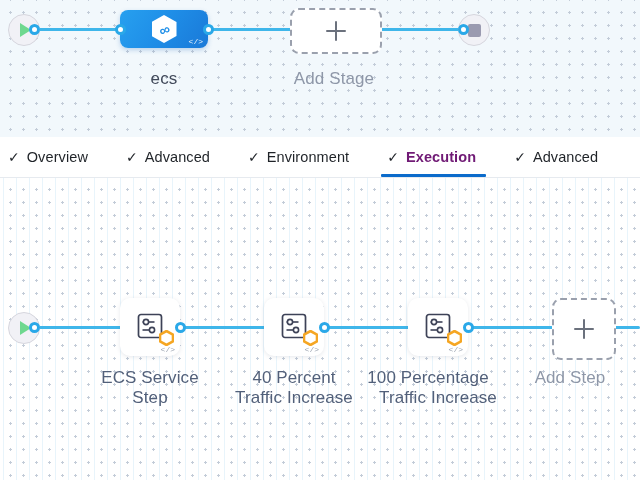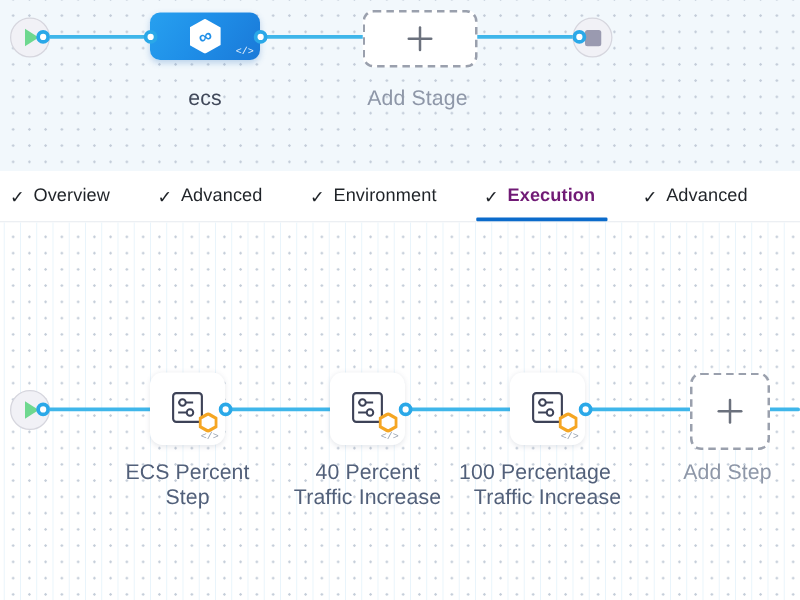--- a/index.html
+++ b/index.html
@@ -284,25 +284,25 @@
         </svg>
       </span>
       <span class="code-badge dark">&lt;/&gt;</span>
     </div>
     <div class="port" style="left:463px;top:144px;"></div>
 
     <div class="add-node" style="left:552px;top:120px;width:60px;height:58px;">
       <span class="plus"></span>
     </div>
 
-    <div class="caption" style="left:100px;top:192px;width:100px;">ECS Percent</div>
+    <div class="caption" style="left:100px;top:192px;width:100px;">ECS Service</div>
     <div class="caption" style="left:100px;top:212px;width:100px;">Step</div>
 
     <div class="caption" style="left:230px;top:192px;width:128px;">40 Percent</div>
     <div class="caption" style="left:230px;top:212px;width:128px;">Traffic Increase</div>
 
     <div class="caption" style="left:364px;top:192px;width:128px;">100 Percentage</div>
     <div class="caption" style="left:374px;top:212px;width:128px;">Traffic Increase</div>
 
-    <div class="caption muted" style="left:532px;top:192px;width:100px;">Add Step</div>
+    <div class="caption muted" style="left:520px;top:192px;width:100px;">Add Step</div>
   </div>
 
 </div>
 
 </body></html>

